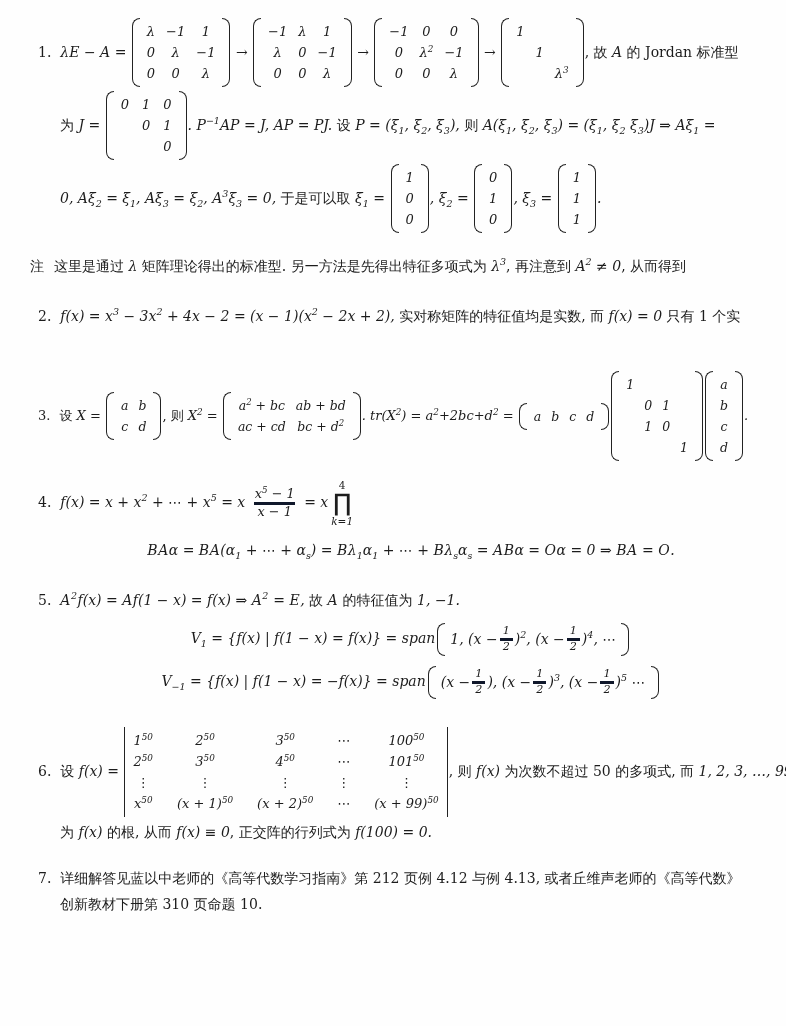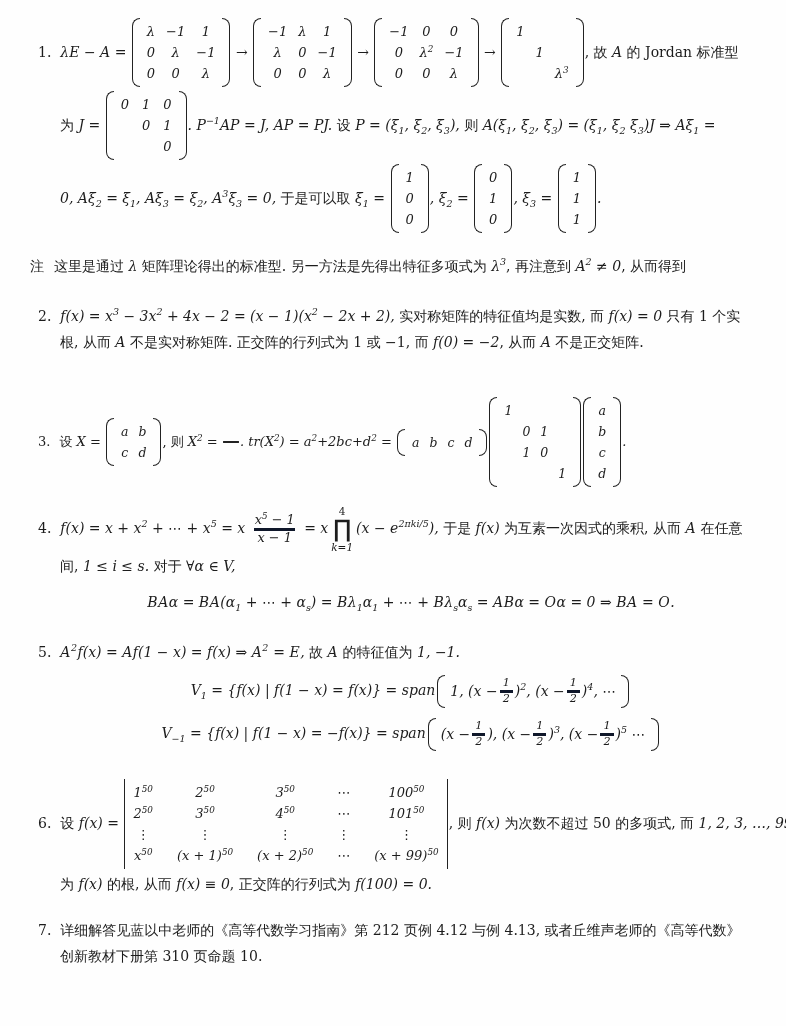--- a/index.html
+++ b/index.html
@@ -163,35 +163,40 @@
           <span class="pr"></span>
         </span><span><span class="mi">.</span></span></div>
   </div>
 
   <div class="item note b-note">
     <div class="mline first"><span class="nlabel zh">注</span><span><span class="zh">这里是通过 </span><span class="mi">λ</span><span class="zh"> 矩阵理论得出的标准型. 另一方法是先得出特征多项式为 </span><span class="mi">λ<sup>3</sup></span><span class="zh">, 再注意到 </span><span class="mi">A<sup>2</sup> ≠ 0</span><span class="zh">, 从而得到</span></span></div>
   </div>
 
   <div class="item b-i2">
     <div class="mline first"><span class="num zh">2.</span><span><span class="mi">f(x) = x<sup>3</sup> − 3x<sup>2</sup> + 4x − 2 = (x − 1)(x<sup>2</sup> − 2x + 2),</span><span class="zh"> 实对称矩阵的特征值均是实数, 而 </span><span class="mi">f(x) = 0</span><span class="zh"> 只有 1 个实</span></span></div>
-    <div class="mline"><span><span class="zh">根, 从而 </span><span class="mi">A</span><span class="zh"> 不是实对称矩阵. 正交阵的行列式为 1 或 −1, 而 </span><span class="mi">f(0) = −2</span><span class="zh">, 从而 </span><span class="mi">A</span><span class="zh"> 不是正交矩阵.</span></span></div>
   </div>
 
   <div class="item b-i3">
     <div class="mline first nowrap i3-l1"><span class="num zh">3.</span><span><span class="zh">设 </span><span class="mi">X = </span></span><span class="mat">
           <span class="pl"></span>
           <span class="mgrid" style="grid-template-columns: repeat(2, auto);">
             <span class="mi mcell">a</span>
             <span class="mi mcell">b</span>
             <span class="mi mcell">c</span>
             <span class="mi mcell">d</span>
           </span>
           <span class="pr"></span>
         </span><span><span class="zh">, 则 </span><span class="mi">X<sup>2</sup> = </span></span><span class="mat">
           <span class="pl"></span>
+          <span class="mgrid" style="grid-template-columns: repeat(2, auto);">
+            <span class="mi mcell">a<sup>2</sup> + bc</span>
+            <span class="mi mcell">ab + bd</span>
+            <span class="mi mcell">ac + cd</span>
+            <span class="mi mcell">bc + d<sup>2</sup></span>
+          </span>
           <span class="pr"></span>
         </span><span><span class="mi">. tr(X<sup>2</sup>) = a<sup>2</sup>+2bc+d<sup>2</sup> = </span></span><span class="mat">
           <span class="pl"></span>
           <span class="mgrid" style="grid-template-columns: repeat(4, auto);">
             <span class="mi mcell">a</span>
             <span class="mi mcell">b</span>
             <span class="mi mcell">c</span>
             <span class="mi mcell">d</span>
           </span>
           <span class="pr"></span>
@@ -229,22 +234,21 @@
   </div>
 
   <div class="item b-i4">
     <div class="mline first nowrap"><span class="num zh">4.</span><span><span class="mi">f(x) = x + x<sup>2</sup> + ⋯ + x<sup>5</sup> = x </span></span><span class="frac">
           <span class="mi fn">x<sup>5</sup> − 1</span>
           <span class="mi fd">x − 1</span>
         </span><span><span class="mi"> = x</span></span><span class="bigop">
           <span class="oplim">4</span>
           <span class="opsym">∏</span>
           <span class="oplim">k=1</span>
-        </span><span><span class="mi">(x − e<sup>2πki/5</sup>),</span><span class="zh"> 于是 </span><span class="mi">f(x)</span><span class="zh"> 为互素一次因式的乘积, 从而 </span><span class="scr">A</span><span class="zh"> 在任意</span></span></div>
-    <div class="mline"><span><span class="zh">间, </span><span class="mi">1 ≤ i ≤ s.</span><span class="zh"> 对于 </span><span class="mi">∀α ∈ V,</span></span></div>
+        </span></div>
     <div class="mline disp d-eq"><span><span class="scr">BA</span><span class="mi">α = </span><span class="scr">BA</span><span class="mi">(α<sub>1</sub> + ⋯ + α<sub>s</sub>) = </span><span class="scr">B</span><span class="mi">λ<sub>1</sub>α<sub>1</sub> + ⋯ + </span><span class="scr">B</span><span class="mi">λ<sub>s</sub>α<sub>s</sub> = </span><span class="scr">AB</span><span class="mi">α = </span><span class="scr">O</span><span class="mi">α = 0  ⇒  </span><span class="scr">BA</span><span class="mi"> = </span><span class="scr">O</span><span class="mi">.</span></span></div>
   </div>
 
   <div class="item b-i5">
     <div class="mline first"><span class="num zh">5.</span><span><span class="scr">A<sup>2</sup></span><span class="mi">f(x) = </span><span class="scr">A</span><span class="mi">f(1 − x) = f(x)  ⇒  </span><span class="scr">A<sup>2</sup></span><span class="mi"> = </span><span class="scr">E</span><span class="mi">,</span><span class="zh"> 故 </span><span class="scr">A</span><span class="zh"> 的特征值为 </span><span class="mi">1, −1.</span></span></div>
     <div class="mline disp d-eq"><span><span class="mi">V<sub>1</sub> = {f(x) | f(1 − x) = f(x)} = span</span></span><span class="bigp">
           <span class="pl"></span>
           <span class="inner">
             <span><span class="mi">1, (x − </span></span>
             <span class="small frac">

